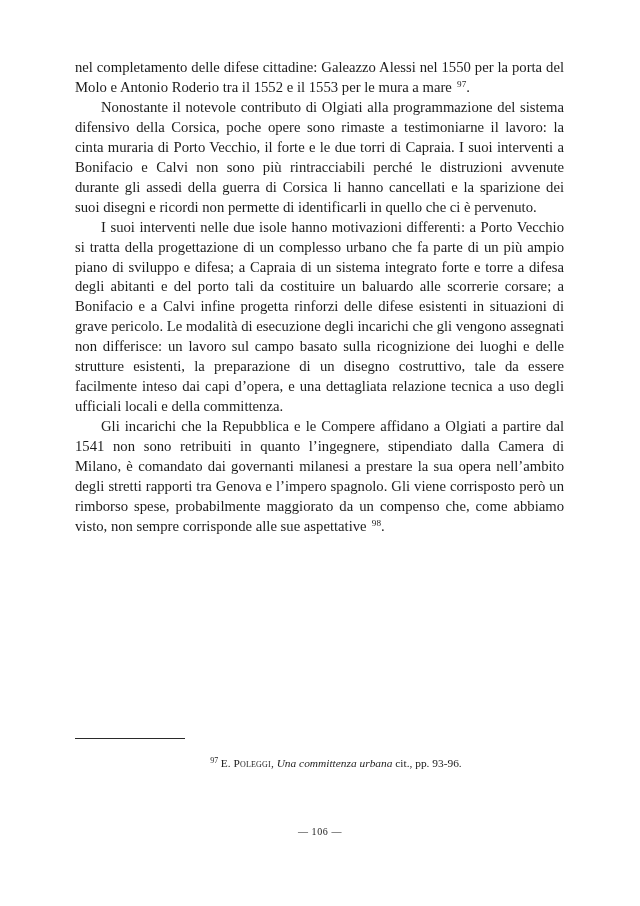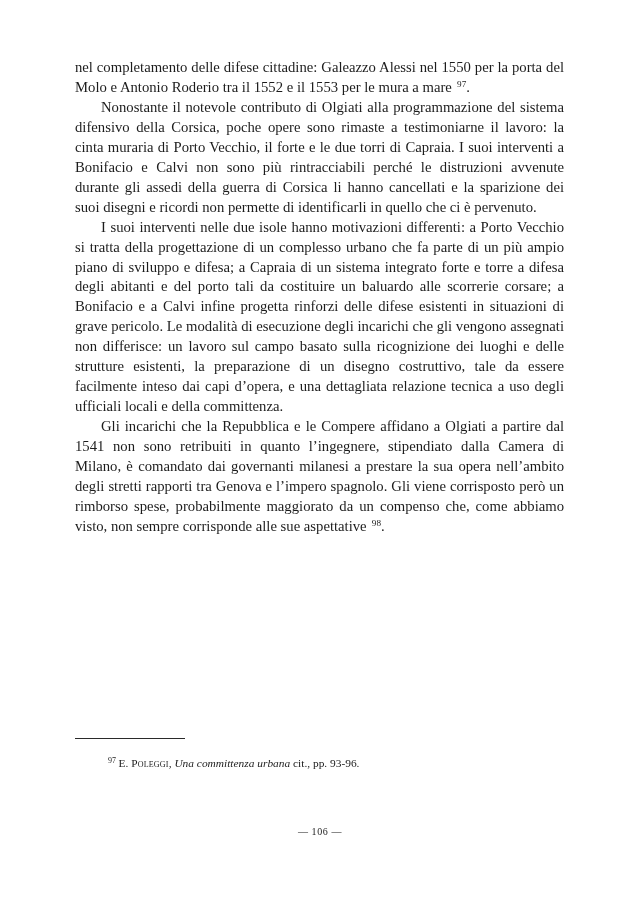--- a/index.html
+++ b/index.html
@@ -53,21 +53,21 @@
     height: 0;
     border: 0;
     border-top: 1.3px solid #2a2a2a;
     margin: 0 0 16px 0;
   }
   p.footnote {
     margin: 0 0 3px 0;
     padding-left: 33px;
     font-size: 11.4px;
     line-height: 17.5px;
-    text-align: left;
+    text-align: center;
     color: #1c1c1c;
   }
   p.footnote sup.fn-num {
     font-size: 8px;
     vertical-align: 0.5em;
     line-height: 0;
     padding-right: 2.5px;
   }
   .smallcaps {
     font-variant: small-caps;

